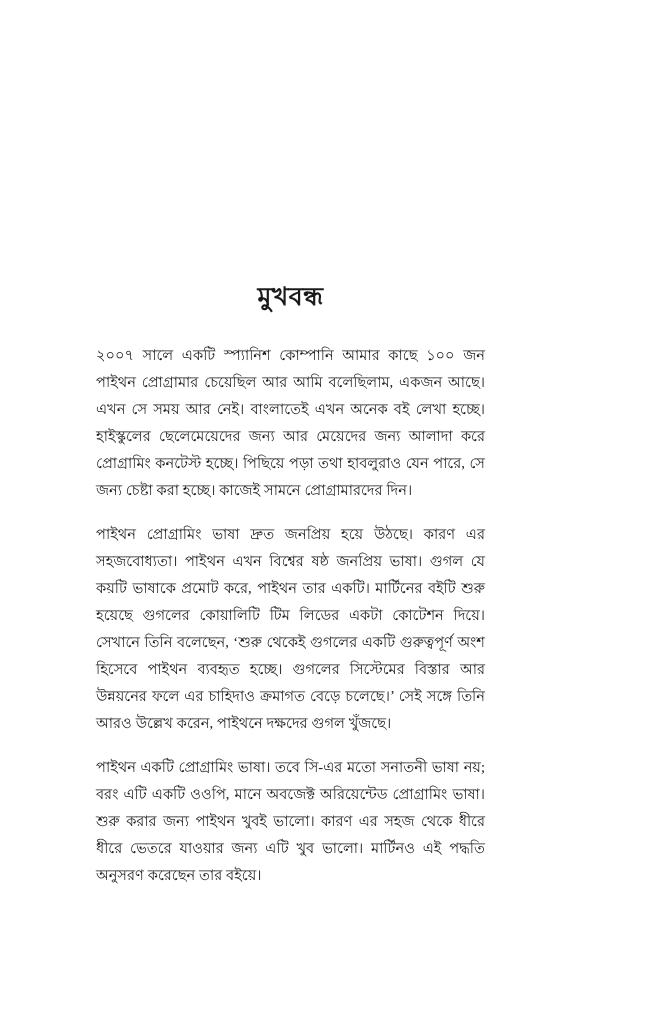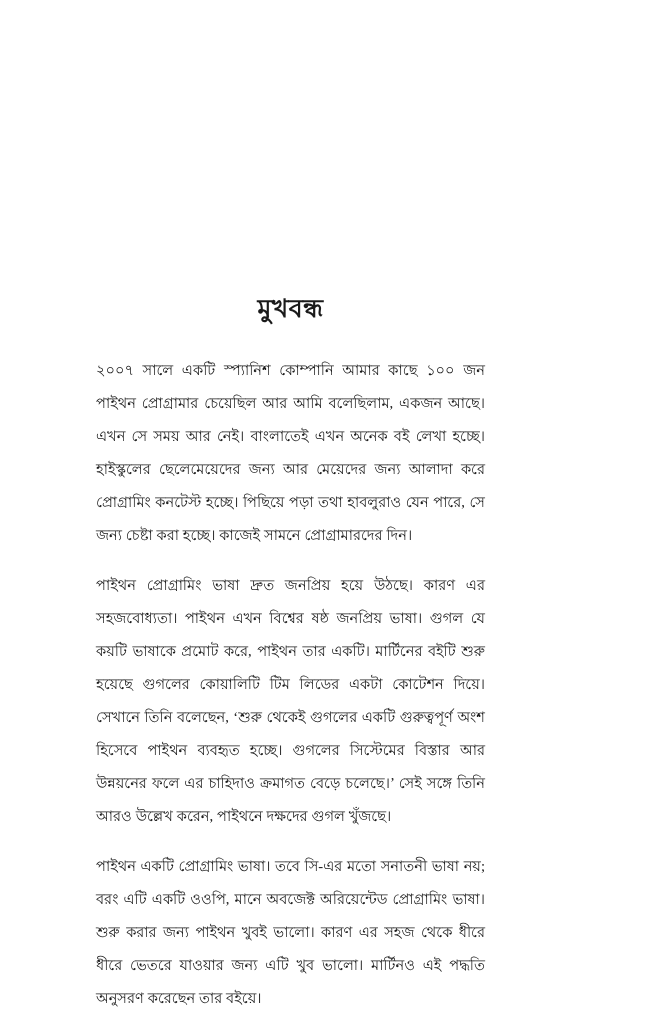--- a/index.html
+++ b/index.html
@@ -12,39 +12,39 @@
     background: #ffffff;
     font-family: "Liberation Serif", "DejaVu Serif", serif;
     color: #1a1a1a;
     overflow: hidden;
   }
   .page {
     position: relative;
     width: 581px;
     height: 1024px;
     box-sizing: border-box;
-    padding: 12px 96px;
+    padding: 0 96px;
   }
   .top-space {
     height: 282px;
   }
   .doc-title {
     text-align: center;
     font-size: 25px;
     font-weight: bold;
     letter-spacing: 0.5px;
     margin: 0 0 30px 0;
     line-height: 1.2;
     font-family: "Liberation Serif", "DejaVu Serif", serif;
   }
   .para {
     text-align: justify;
     text-justify: inter-word;
     font-size: 14.6px;
-    line-height: 33px;
+    line-height: 27px;
     margin: 0 0 17px 0;
     word-spacing: 0.2px;
     hyphens: none;
   }
   .para:last-child {
     margin-bottom: 0;
   }
 </style>
 </head>
 <body>

